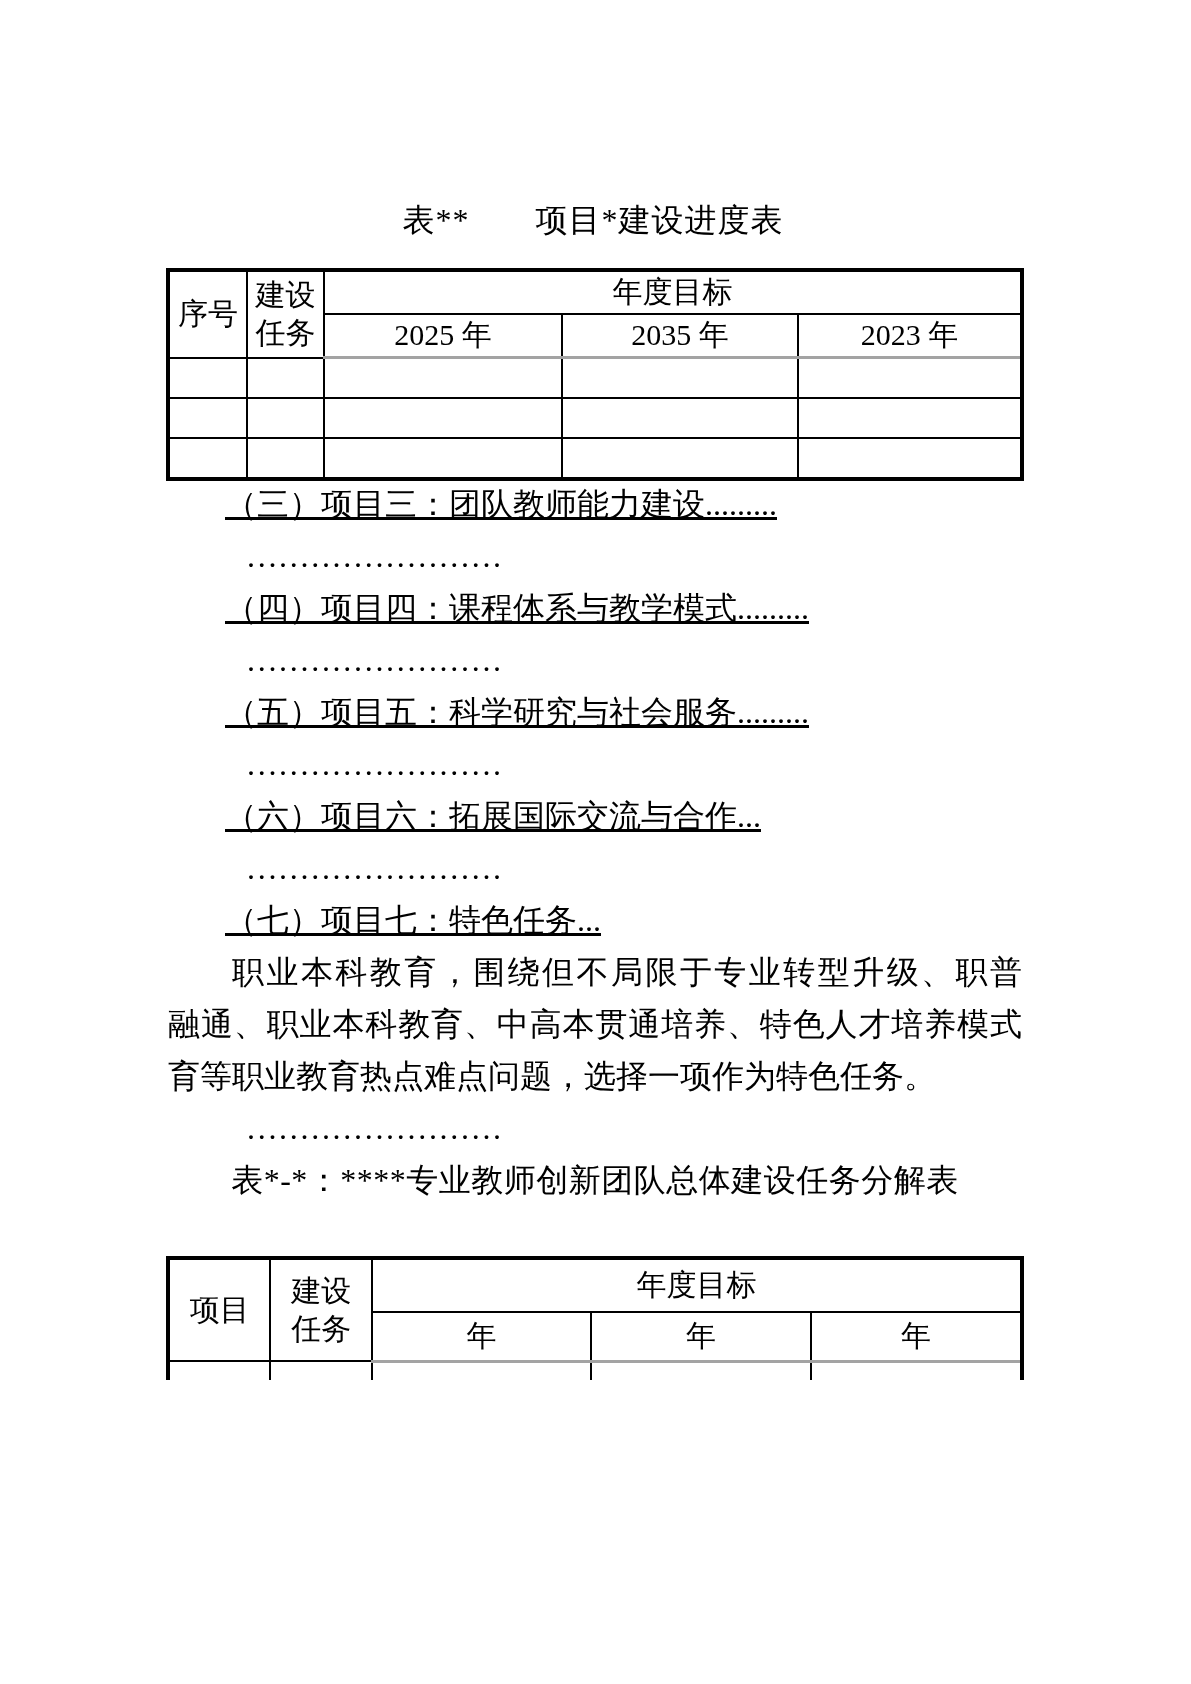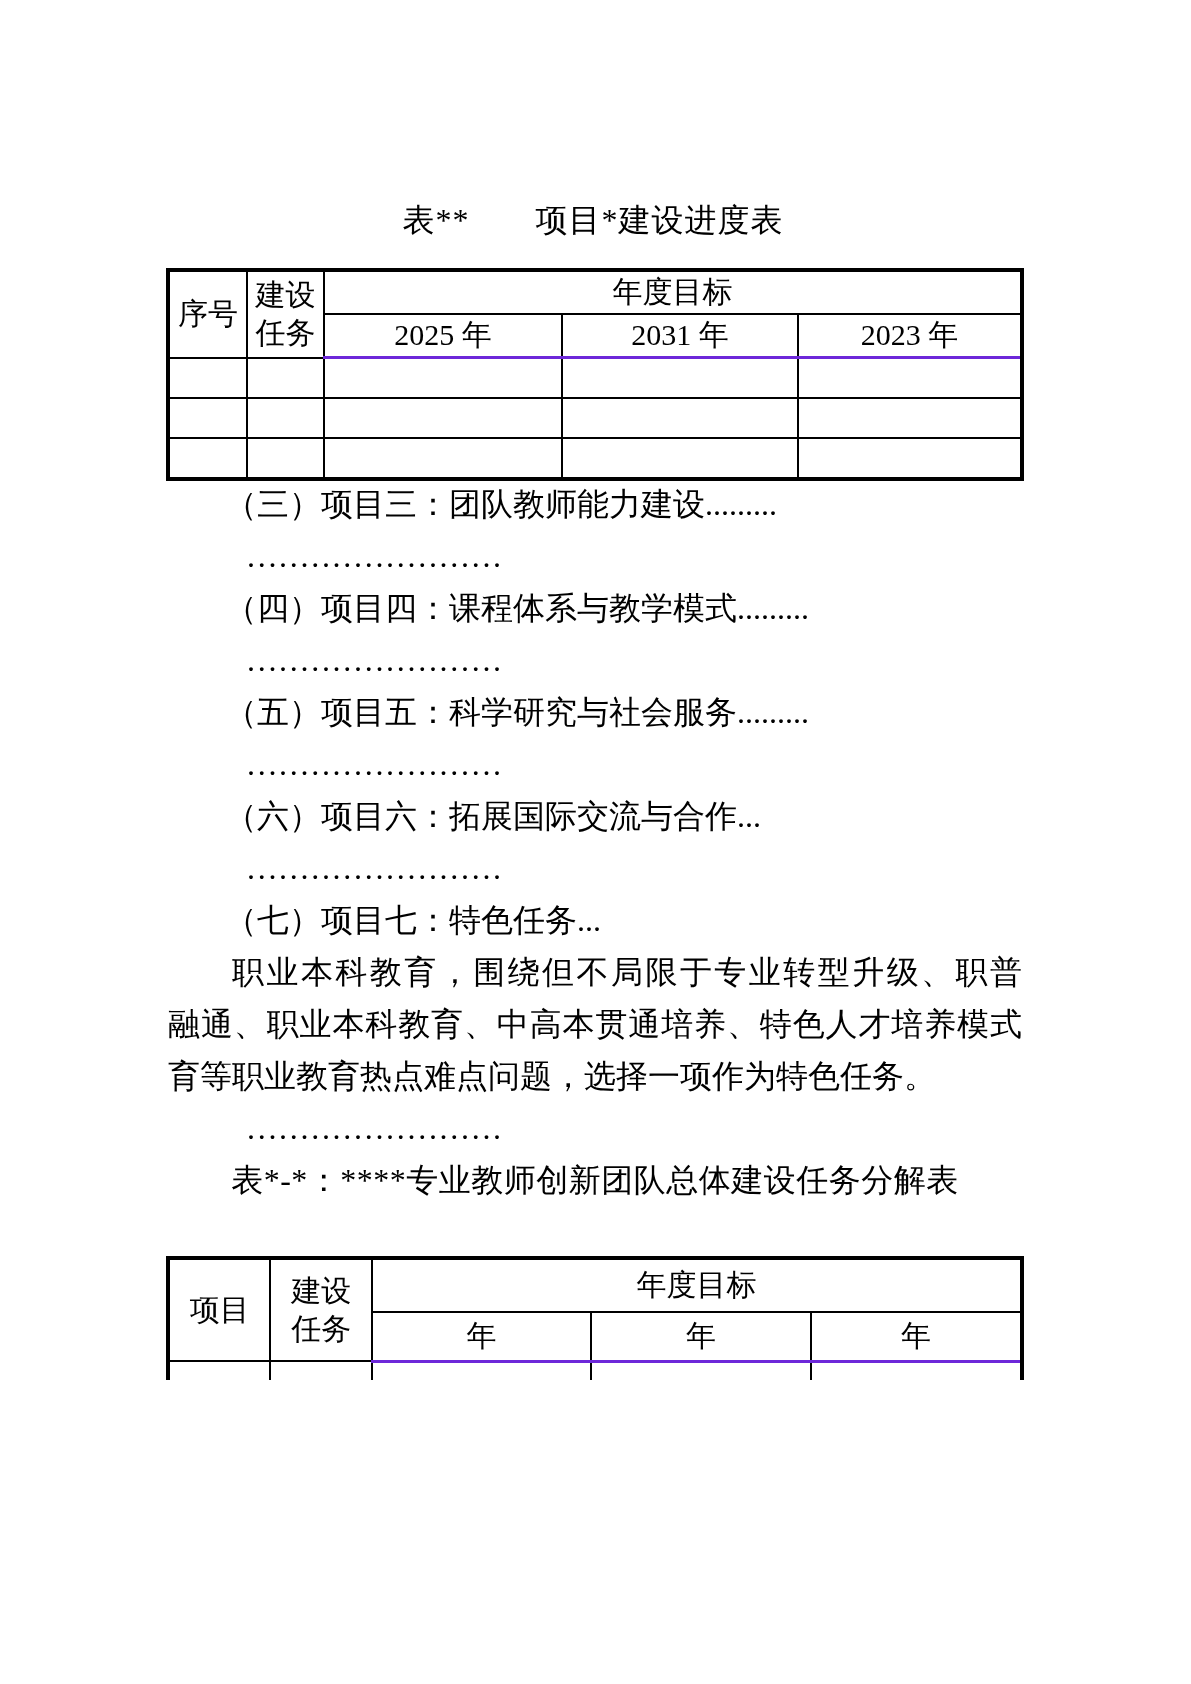--- a/index.html
+++ b/index.html
@@ -18,29 +18,29 @@
   table.sheet{
     position:absolute;border-collapse:collapse;table-layout:fixed;
     border:4px solid #000;
     padding-left:48px;
   }
   table.sheet td{
     border:2px solid #000;text-align:center;vertical-align:middle;
     font-size:30px;padding:0;overflow:hidden;
   }
   td.pre{white-space:pre-line;line-height:38px;}
-  tr.hdr-bottom td{border-bottom:3px solid #6d28d9;}
+  tr.hdr-bottom td{border-bottom:3px solid #a3a3a3;}
   table.t1{left:166px;top:268px;width:854px;}
   table.t2{left:166px;top:1256px;width:858px;}
   .flow{
     position:absolute;left:168px;top:478px;width:854px;
     font-size:32px;line-height:52px;
   }
   .line{height:52px;white-space:pre;}
-  .line.item{padding-left:57px;}
+  .line.item{padding-left:57px;text-decoration:underline;}
   .line.dots{padding-left:79px;letter-spacing:2.7px;}
   .line.para{white-space:normal;text-align:justify;text-align-last:justify;}
   .line.para.first{text-indent:64px;}
   .line.para.last{text-align:center;text-align-last:left;}
   .line.center{text-align:center;letter-spacing:0.5px;}
   .t2 td.rowlabel{white-space:pre-line;line-height:46px;font-size:30px;}
   .page-number{
     position:absolute;left:172px;top:1552px;
     font-size:31px;letter-spacing:1px;
   }
@@ -62,21 +62,21 @@
     </colgroup>
     <tbody>
       <tr style="height:42px">
         <td rowspan="2">序号</td>
         <td rowspan="2" class="pre">建设
 任务</td>
         <td colspan="3">年度目标</td>
       </tr>
       <tr style="height:40px" class="hdr-bottom">
         <td>2025 年</td>
-        <td>2031 年</td>
+        <td>2035 年</td>
         <td>2023 年</td>
       </tr>
       <tr style="height:40px">
         <td></td>
           <td></td>
           <td></td>
           <td></td>
           <td></td>
       </tr>
       <tr style="height:40px">

